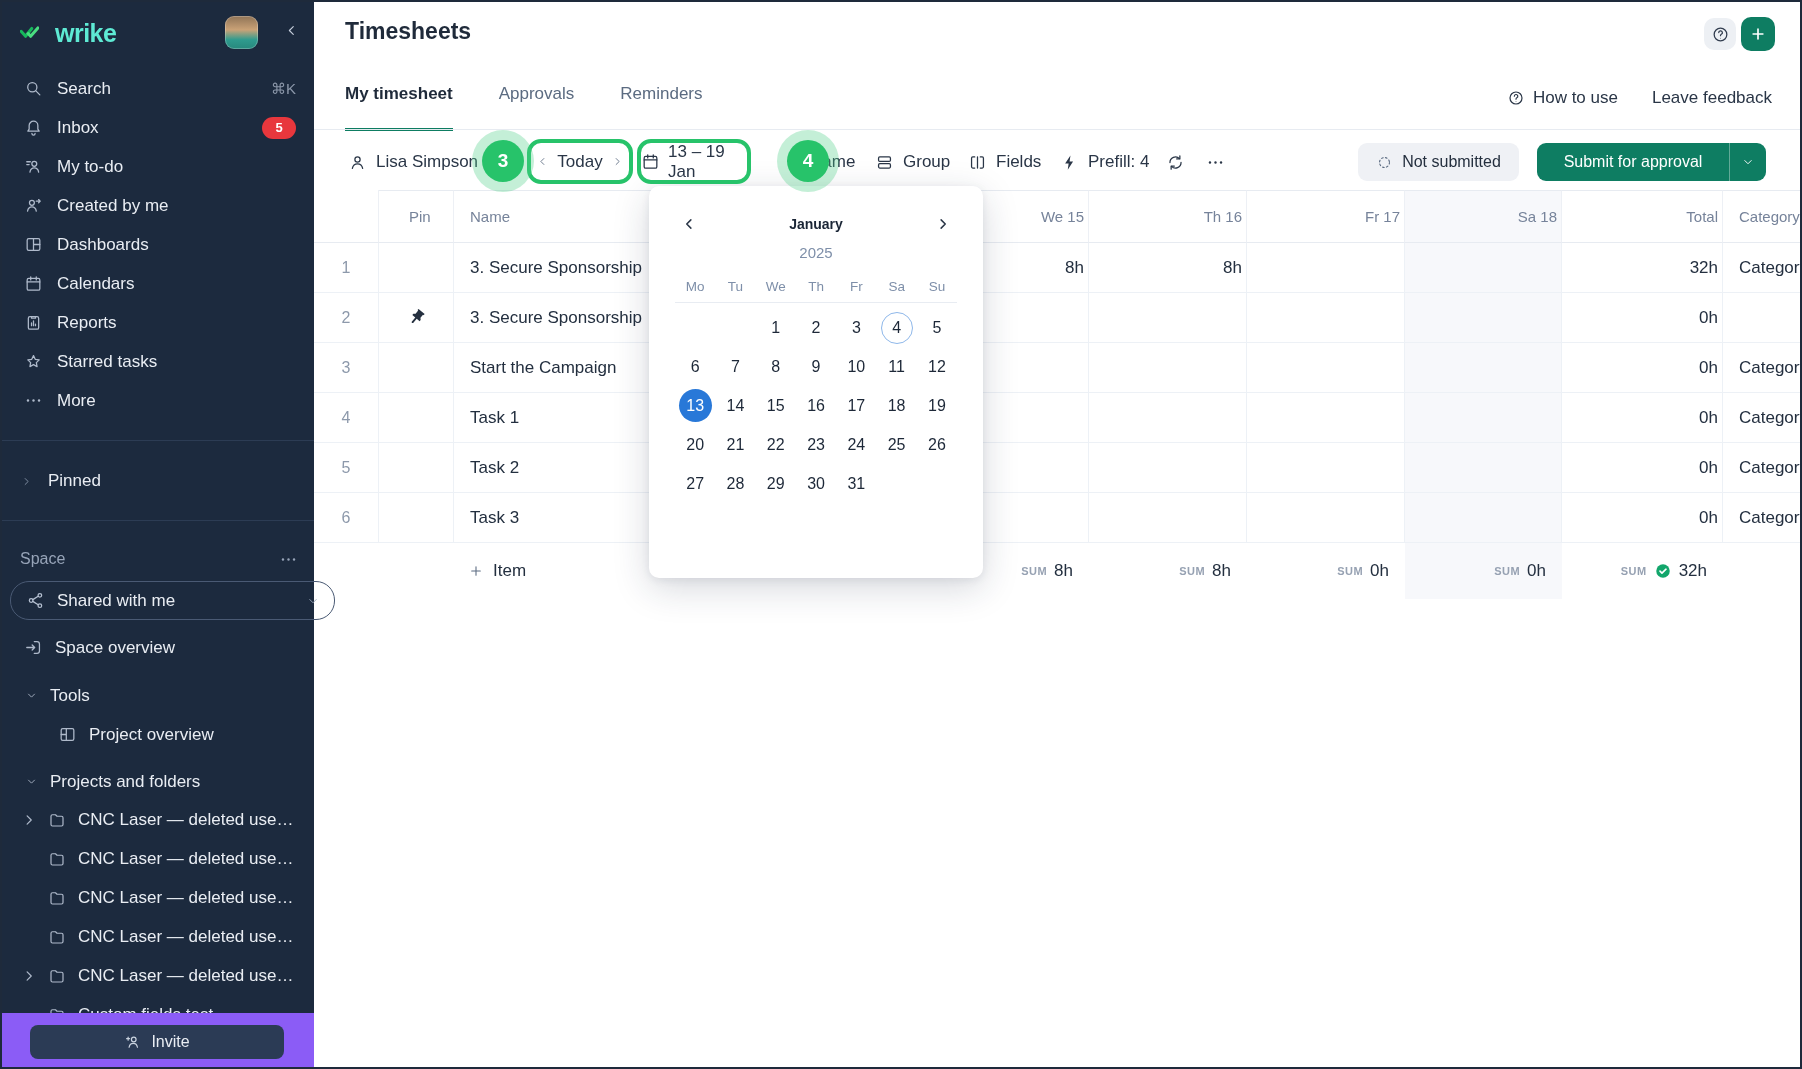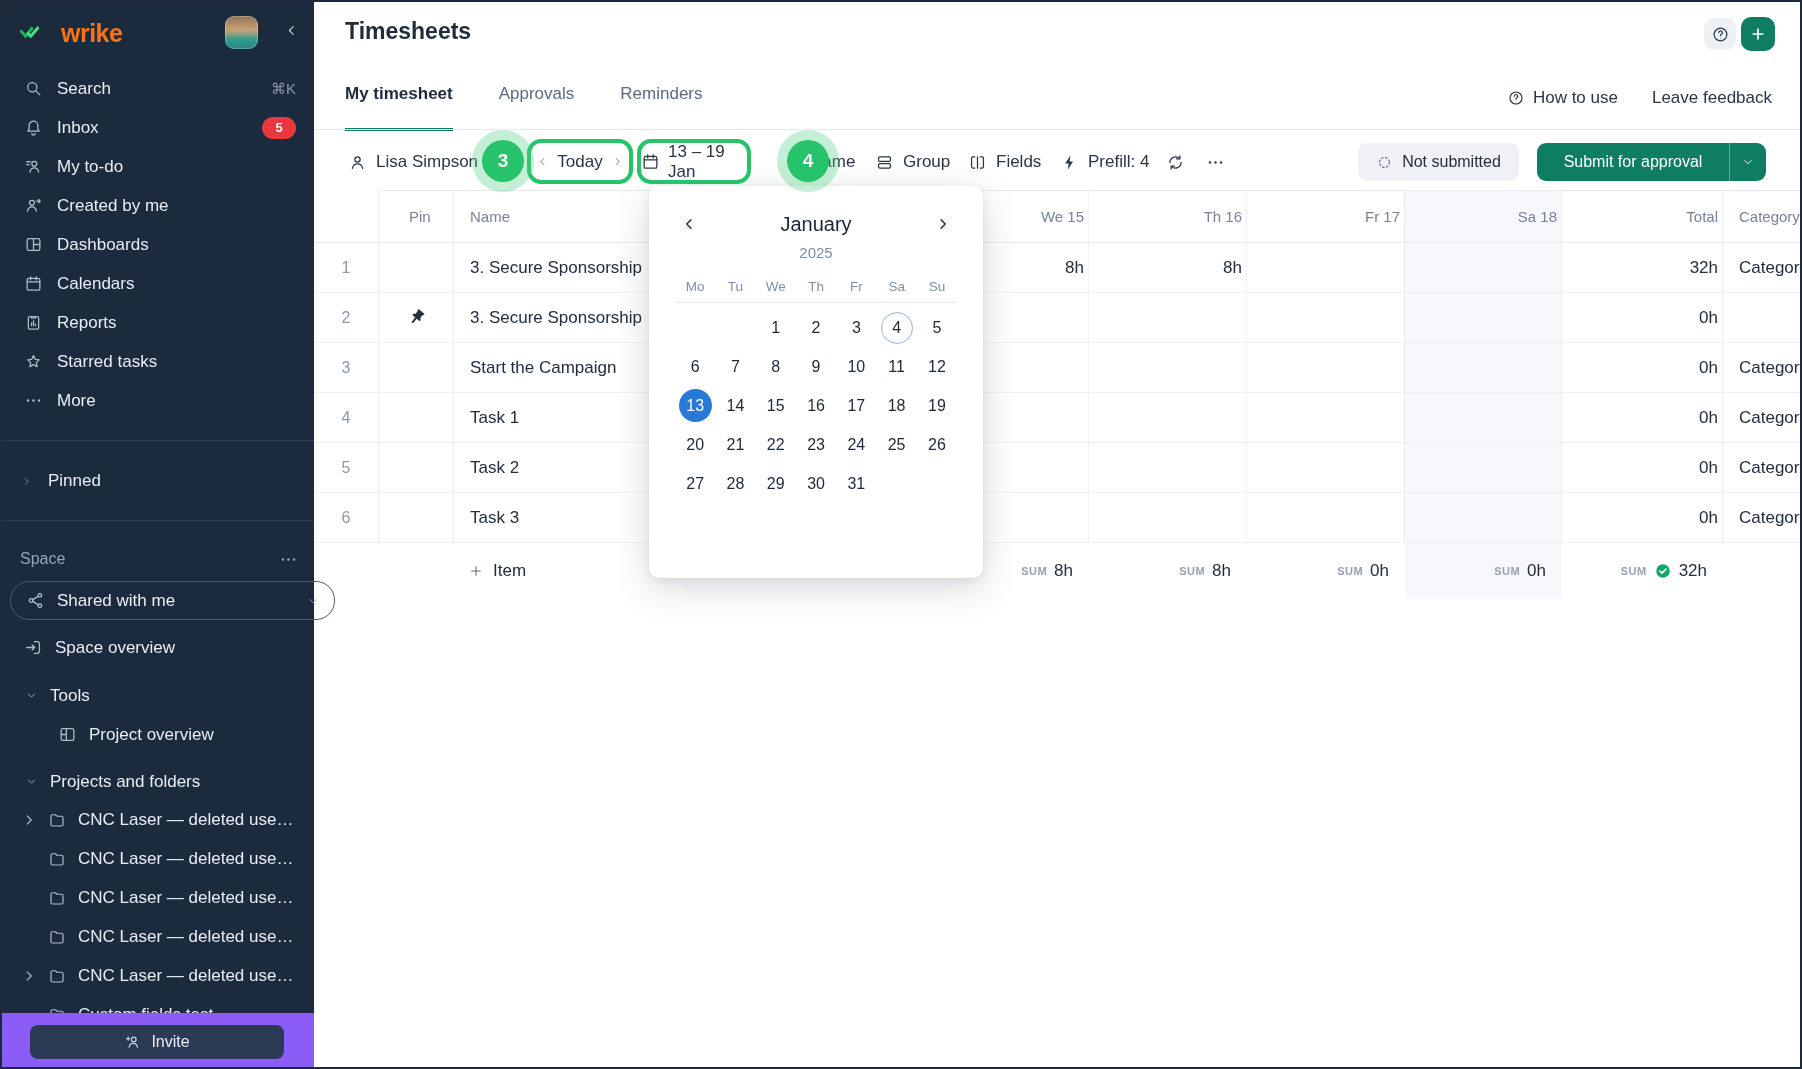--- a/index.html
+++ b/index.html
@@ -5,21 +5,21 @@
   html,body{margin:0;padding:0;background:#e9ebef}
   #app{position:relative;width:1802px;height:1069px;background:#fff;overflow:hidden;
        font-family:"Liberation Sans",sans-serif;color:#232F3F}
   .frame{position:absolute;inset:0;border:2px solid #1E2A3B;z-index:95;pointer-events:none}
   .icn{display:inline-flex;align-items:center;justify-content:center}
   .icn svg{width:19px;height:19px}
 
   
   #sidebar{position:absolute;left:0;top:0;width:314px;height:1069px;background:#1C2A3E;color:#E9EDF3;z-index:50}
   .logo-row{position:absolute;left:20px;top:14px;right:14px;height:38px;display:flex;align-items:center}
-  .wordmark{font-size:25px;font-weight:bold;color:#f97316;letter-spacing:-.5px;margin-left:22px}
+  .wordmark{font-size:25px;font-weight:bold;color:#5eead4;letter-spacing:-.5px;margin-left:16px}
   .avatar{position:absolute;right:42px;top:2px;width:33px;height:33px;border-radius:9px;
           background:linear-gradient(180deg,#8f7356 0%,#caa277 42%,#2f9b8e 72%,#27897d 100%);
           box-shadow:inset 0 0 0 1px rgba(255,255,255,.25)}
   .collapse{position:absolute;right:0;top:8px;color:#C6CFDC}
   .collapse svg{width:17px;height:17px}
   #sidebar-menu{position:absolute;left:0;top:69px;right:0}
   .side-item{display:flex;align-items:center;height:39px;padding:0 18px 0 24px;gap:14px;font-size:17px;cursor:pointer}
   .side-item .icn{color:#AFBACB}
   .badge{margin-left:auto;min-width:22px;height:22px;border-radius:11px;background:#E8373D;color:#fff;
          font-size:13px;font-weight:bold;display:flex;align-items:center;justify-content:center;padding:0 6px}
@@ -108,21 +108,21 @@
   .sumcell .icn svg{width:18px;height:18px}
   .additem{display:flex;align-items:center;gap:9px;padding-left:14px;cursor:pointer}
   .additem .icn{color:#5B6B81}.additem .icn svg{width:16px;height:16px}
 
   
   #calendar{position:absolute;left:335px;top:186px;width:334px;height:392px;background:#fff;border-radius:10px;
             box-shadow:0 10px 36px rgba(25,39,64,.18),0 2px 8px rgba(25,39,64,.08);z-index:20}
   .cal-head{position:absolute;left:26px;right:26px;top:24px;height:28px;display:flex;align-items:center}
   .cal-nav{width:28px;height:28px;display:flex;align-items:center;justify-content:center;color:#2A3647;cursor:pointer}
   .cal-nav svg{width:18px;height:18px;stroke-width:2}
-  .cal-month{flex:1;text-align:center;font-size:20px;font-weight:normal;color:#1B2636}
+  .cal-month{flex:1;text-align:center;font-size:14px;font-weight:bold;color:#1B2636}
   .cal-year{position:absolute;left:0;right:0;top:58px;text-align:center;font-size:15px;color:#7E8FA9}
   .cal-wd{position:absolute;left:26px;top:86px;display:grid;grid-template-columns:repeat(7,40.3px);height:28px}
   .cal-wd span{display:flex;align-items:center;justify-content:center;font-size:13.5px;color:#7E8FA9}
   .cal-sep{position:absolute;left:26px;right:26px;top:116px;height:1px;background:#E8ECF2}
   .cal-grid{position:absolute;left:26px;top:122px;display:grid;grid-template-columns:repeat(7,40.3px);grid-auto-rows:39px}
   .cal-grid .day{display:flex;align-items:center;justify-content:center;font-size:16px;color:#1D2838;cursor:pointer}
   .cal-grid .day span{width:33px;height:33px;display:flex;align-items:center;justify-content:center;border-radius:50%}
   .cal-grid .sel span{background:#2878D8;color:#fff}
   .cal-grid .out span{border:1.5px solid #8FB8EA;width:30px;height:30px}
 </style>

